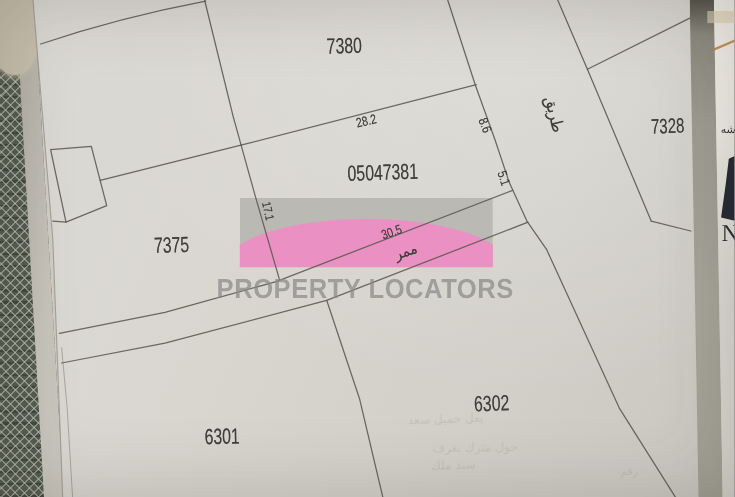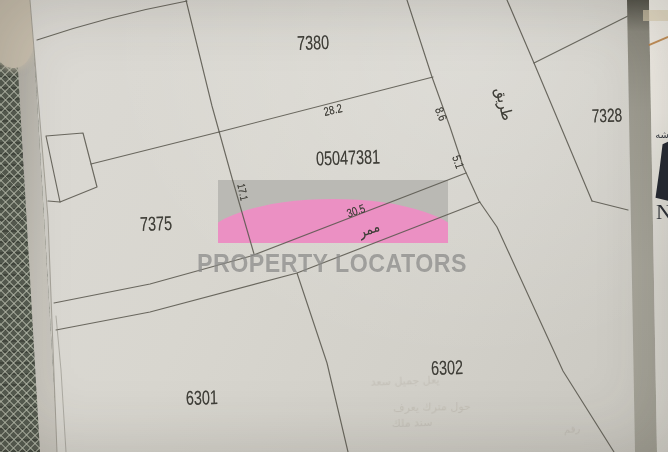--- a/index.html
+++ b/index.html
@@ -71,21 +71,21 @@
     background:linear-gradient(180deg,#55544b 0%,#8b897e 7%,#9e9c91 25%,#a7a59a 60%,#a3a196 100%);
     clip-path:polygon(627px 0,649px 0,657px 452px,635px 452px);
   }
   .rightcol{
     left:0;top:0;width:668px;height:452px;
     background:linear-gradient(180deg,#f3f0e9 0%,#f0ede6 25%,#e6e4dd 36%,#dbd9d2 62%,#d7d5ce 100%);
     clip-path:polygon(649px 0,668px 0,668px 452px,657px 452px);
   }
   .creamband{left:643px;top:10px;width:26px;height:11px;background:#dfd2b4;opacity:.65;filter:blur(.6px);}
   .orangeline{left:648px;top:40px;width:21px;height:2px;background:#bd8040;transform:rotate(-23deg);opacity:.85;}
-  .glyphs{left:662px;top:134px;transform:translate(-50%,-50%);font-size:10px;color:#343841;font-family:"DejaVu Sans",sans-serif;}
+  .glyphs{left:662px;top:118px;transform:translate(-50%,-50%);font-size:10px;color:#343841;font-family:"DejaVu Sans",sans-serif;}
   .sail{left:652px;top:140px;width:16px;height:62px;background:#242832;
         clip-path:polygon(66% 7%,100% 3%,100% 98%,22% 93%,48% 45%);}
   .serifN{left:656px;top:201px;width:20px;height:24px;font-family:"Liberation Serif",serif;
           font-size:22px;color:#2b2e35;line-height:1;}
   
   .vignette{left:0;top:0;width:668px;height:452px;box-shadow:inset 0 0 70px rgba(55,50,40,.22);pointer-events:none;}
 </style>
 </head>
 <body>
 

